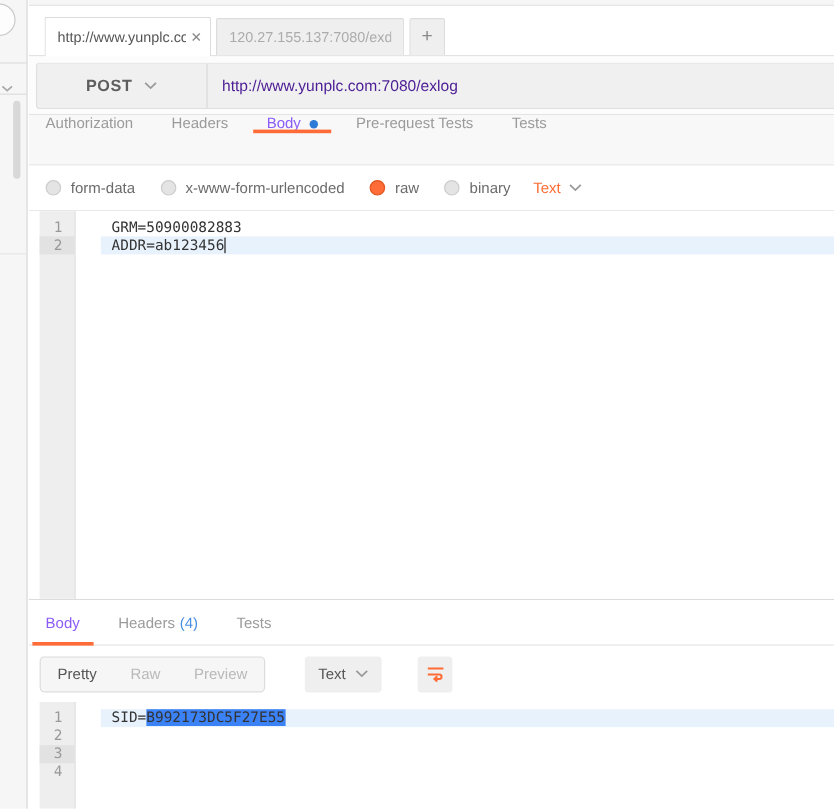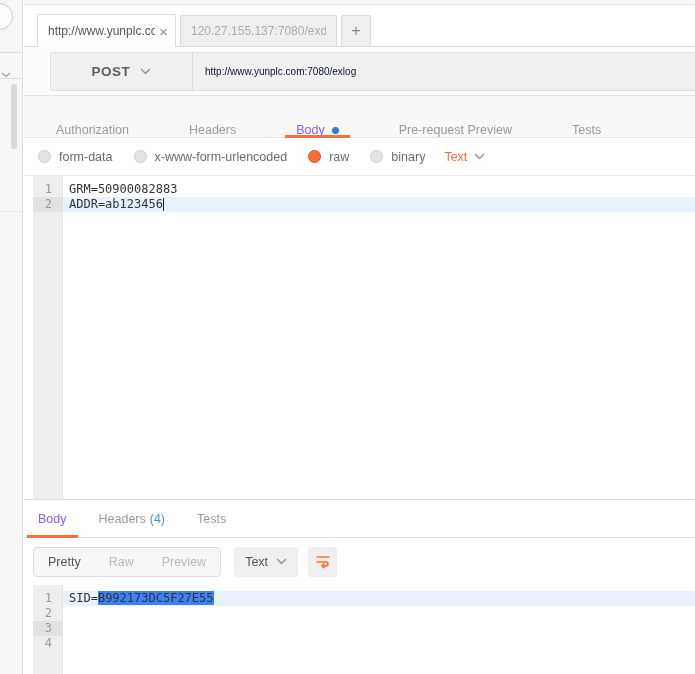--- a/index.html
+++ b/index.html
@@ -33,32 +33,32 @@
   .doc-tab.active .tab-title { flex:1; white-space:nowrap; overflow:hidden; }
   .doc-tab.inactive { width:157px; height:31px; background:#efefef; margin-left:4px;
     padding:0 10px; color:#acacac; }
   .doc-tab.inactive .tab-title { white-space:nowrap; overflow:hidden; }
   .doc-tab.plus { width:30px; height:31px; background:#efefef; margin-left:4px;
     justify-content:center; color:#8a8a8a; font-size:16px; }
   .close-x { color:#8a8a8a; font-size:15px; line-height:1; margin-left:4px; cursor:default; }
 
   
   .url-row { height:49px; background:#fcfcfc; border-bottom:1px solid #e3e3e3;
-    padding:5px 0 0 26px; }
+    padding:5px 0 0 6px; }
   .url-bar { display:flex; height:39px; background:#f0f0f0;
     border:1px solid #e0e0e0; border-right:none; border-radius:3px 0 0 3px; }
   .method-box { width:142px; display:flex; align-items:center; justify-content:center;
     gap:10px; border-right:1px solid #dadada; color:#5e5e5e; font-size:13.5px;
     font-weight:bold; letter-spacing:.5px; }
   .url-value { flex:1; display:flex; align-items:center; padding-left:12px;
-    color:#0f172a; font-size:10px; white-space:nowrap; overflow:hidden; }
+    color:#4c1d95; font-size:13px; white-space:nowrap; overflow:hidden; }
 
   
   .req-tabs { height:42px; background:#f8f8f8; border-bottom:1px solid #e5e5e5;
-    display:flex; align-items:flex-end; padding-left:21px;gap:28px; }
+    display:flex; align-items:flex-start; padding-left:3px; }
   .rtab { display:flex; align-items:center; padding:0 11px; position:relative;
     font-size:12.5px; color:#9b9b9b; white-space:nowrap; margin-right:10px; }
   .rtab.active { color:#8b5cf6; }
   .rtab.active::after { content:""; position:absolute; left:0; right:0; bottom:-1px;
     height:3px; background:#ff6c37; }
   .body-dot { width:7px; height:7px; border-radius:50%; background:#2d7bd6; margin-left:7px; }
 
   
   .mode-row { height:38px; background:#fff; border-bottom:1px solid #e8e8e8;
     display:flex; align-items:center; padding-left:14px; }
@@ -72,32 +72,32 @@
 
   
   .editor { position:relative; font-family:"DejaVu Sans Mono", monospace;
     font-size:12px; line-height:15px; background:#fff; }
   .editor.req { height:323px; }
   .editor.resp { height:89px; }
   .gutter { position:absolute; left:9px; top:0; bottom:0; width:30px;
     background:#eeeeee; border-right:1px solid #e2e2e2; padding-top:6px; }
   .ln { height:15px; text-align:right; padding-right:10px; color:#999; }
   .ln.hl { background:#e2e2e2; }
-  .code-area { margin-left:36px; padding-top:6px; }
+  .code-area { margin-left:60px; padding-top:6px; }
   .code-line { height:15px; padding-left:9px; white-space:pre; color:#333; }
   .code-line.active { background:#e8f2fc; }
   .caret { display:inline-block; width:1px; height:13px; background:#222;
     vertical-align:text-bottom; }
   .sel { background:#3b82f6; }
 
   
   .resp-section { border-top:1px solid #dcdcdc; }
   .resp-tabs { height:38px; background:#fff; border-bottom:1px solid #e5e5e5;
     display:flex; align-items:stretch; padding-left:3px; }
-  .resp-toolbar { height:47px; display:flex; align-items:center; padding-left:9px; }
+  .resp-toolbar { height:47px; display:flex; align-items:center; padding-left:9px;gap:20px; }
   .view-group { display:flex; align-items:center; height:30px; background:#f6f6f6;
     border:1px solid #dcdcdc; border-radius:4px; }
   .view-item { padding:0 14px; font-size:12.5px; color:#b9b9b9; }
   .view-item.active { color:#555; }
   .type-select { display:flex; align-items:center; gap:8px; height:30px;
     background:#efefef; border-radius:3px; padding:0 11px; margin-left:13px;
     font-size:12.5px; color:#555; }
   .wrap-btn { width:29px; height:30px; background:#efefef; border-radius:3px;
     margin-left:10px; display:flex; align-items:center; justify-content:center; }
   .cnt { color:#4a90e2; margin-left:4px; }
@@ -153,21 +153,21 @@
         <span>Authorization</span>
       </div>
       <div class="rtab">
         <span>Headers</span>
       </div>
       <div class="rtab active">
         <span>Body</span>
         <span class="body-dot"></span>
       </div>
       <div class="rtab">
-        <span>Pre-request Preview</span>
+        <span>Pre-request Tests</span>
       </div>
       <div class="rtab">
         <span>Tests</span>
       </div>
     </div>
 
     <div class="mode-row">
       <div class="mode-item">
         <span class="radio"></span>
         <span class="mode-label">form-data</span>

